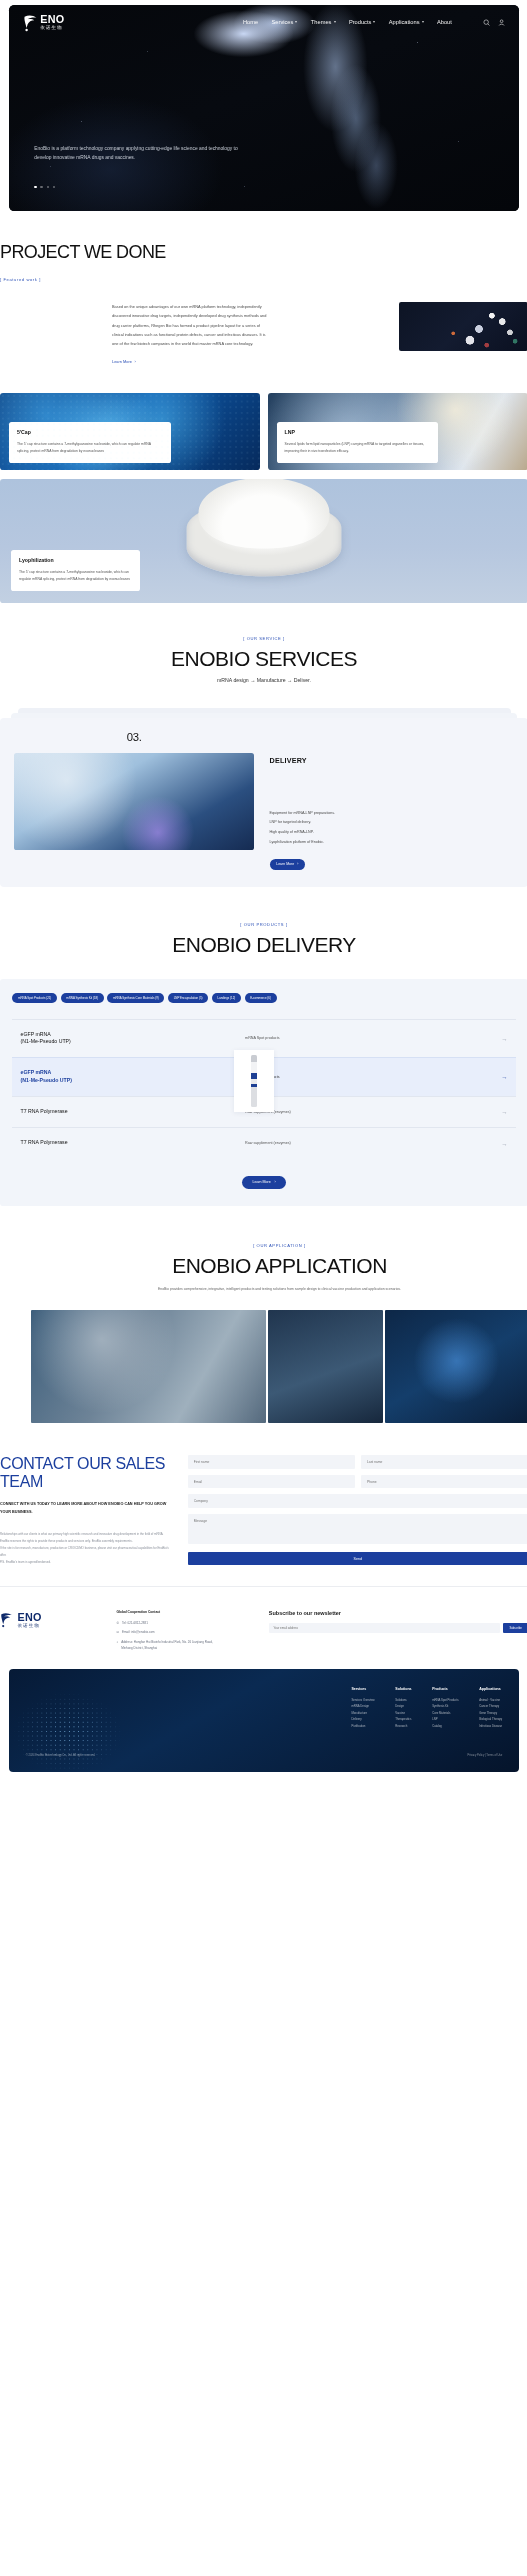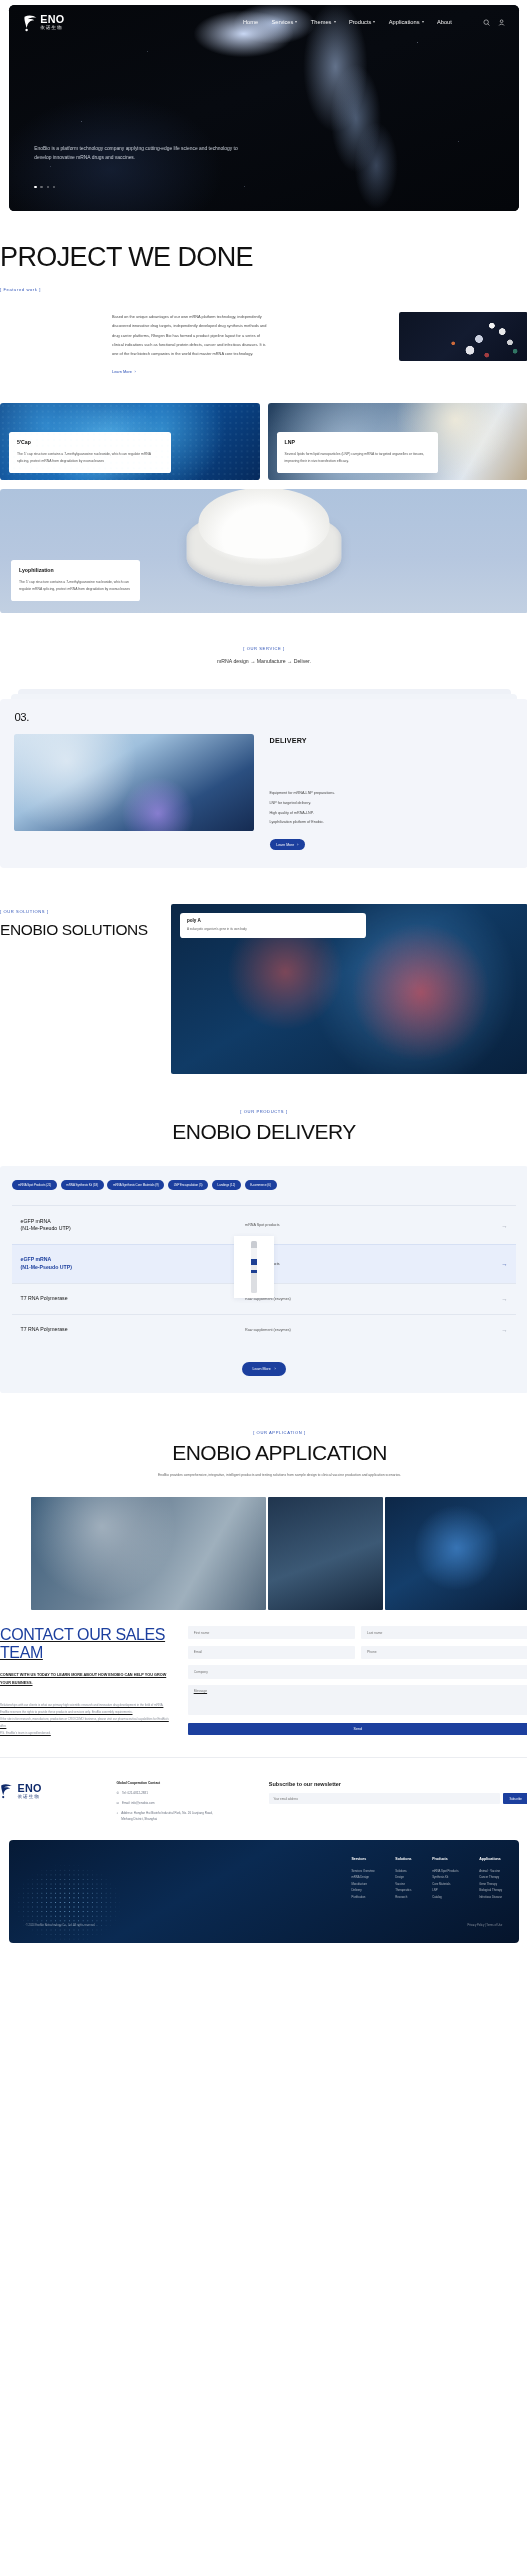--- a/index.html
+++ b/index.html
@@ -69,21 +69,21 @@
   }
   .eyebrow.left { text-align:left; }
   h2.big {
     font-size:21px; font-weight:400; letter-spacing:-0.5px; text-align:center;
     color:#111; line-height:1.05;
   }
   .sec-sub { text-align:center; color:#333; font-size:5.2px; margin-top:7.2px; }
 
   
   .project { padding:31px 0 0 0; }
-  .project h2 { font-size:27px; font-weight:400; letter-spacing:-0.6px; color:#111; }
+  .project h2 { font-size:18px; font-weight:400; letter-spacing:-0.6px; color:#111; }
   .project .eyebrow { margin-top:13.4px; margin-bottom:0; }
   .project-row { display:flex; gap:20.6px; margin-top:20.6px; align-items:flex-start; }
   .project-copy { width:155px; margin-left:112px; }
   .project-copy p { font-size:3.9px; line-height:2.35; color:#4a4a4a; }
   .learn-link {
     display:inline-flex; align-items:center; gap:2.6px; margin-top:11.3px;
     color:#2b50b6; font-size:3.9px; text-decoration:none;
   }
   .project-img {
     width:129px; height:49px; border-radius:2.1px; flex:none; margin-left:auto;
@@ -154,21 +154,21 @@
   
   .services { padding:33px 0 0 0; }
   .svc-stack { position:relative; margin-top:25px; }
   .svc-ghost { height:5.2px; margin:0 17.5px; border-radius:4.1px 4.1px 0 0; background:#eef1f7; }
   .svc-ghost.b { margin:0 11.3px; background:#f1f4f9; }
   .svc-panel {
     background:#f3f5fa; border-radius:4.1px; padding:12.4px 14.4px 17.5px 14.4px;
     display:flex; gap:15.5px;
   }
   .svc-left { width:48%; }
-  .svc-num { font-size:11.3px; font-weight:400; color:#111; letter-spacing:-0.3px; }
+  .svc-num { font-size:11.3px; font-weight:400; color:#111; letter-spacing:-0.3px;text-align:center; }
   .svc-photo {
     margin-top:10.3px; height:97px; border-radius:2.6px;
     background:
       radial-gradient(circle at 60% 82%, rgba(190,150,255,.6), rgba(190,150,255,0) 22%),
       radial-gradient(circle at 22% 28%, rgba(255,255,255,.55), rgba(255,255,255,0) 35%),
       linear-gradient(150deg,#cfe0ef 0%, #9fc0dd 35%, #2b4f80 72%, #152b52 100%);
   }
   .svc-right { flex:1; padding-top:25px; }
   .svc-title { font-size:7.2px; font-weight:700; letter-spacing:0.2px; color:#111; }
   .svc-list { margin-top:44px; }
@@ -242,21 +242,21 @@
       radial-gradient(circle at 30% 26%, rgba(255,255,255,.4), rgba(255,255,255,0) 40%),
       linear-gradient(120deg,#3e5f7c,#6d8397 40%,#9fb0bd 70%,#54697d); }
   .app-img.b { flex:1;
     background:linear-gradient(160deg,#20354e,#3c5975 55%,#16273c); }
   .app-img.c { flex:1.25;
     background:
       radial-gradient(circle at 50% 45%, rgba(90,170,255,.5), rgba(90,170,255,0) 45%),
       linear-gradient(150deg,#0d2747,#143e6b 50%,#0a1e39); }
 
   
-  .contact { display:flex; gap:17.5px; padding:16px 0 0 0; align-items:flex-start;text-decoration:underline; }
+  .contact { display:flex; gap:17.5px; padding:32px 0 0 0; align-items:flex-start; }
   .contact-left { width:170px; }
   .contact-left h2 { font-size:16px; line-height:1.12; color:#1c3f9e; font-weight:400; letter-spacing:-0.4px; }
   .contact-left .sub { margin-top:10.3px; font-size:3.8px; font-weight:700; line-height:2; color:#222; }
   .contact-right { flex:1; }
   .frow { display:flex; gap:6.2px; margin-bottom:6.2px; }
   .finput {
     flex:1; background:#f2f4f8; border:none; border-radius:1px; height:13.4px;
     font-size:3.3px; color:#555; padding:0 6.2px; font-family:"Liberation Sans", sans-serif;
   }
   textarea.finput { height:30px; padding-top:4.6px; resize:none; }
@@ -424,20 +424,21 @@
       <div class="dish"></div>
       <div class="card-white">
         <h4>Lyophilization</h4>
         <p>The 5' cap structure contains a 7-methylguanosine nucleoside, which can regulate mRNA splicing, protect mRNA from degradation by exonucleases</p>
       </div>
     </div>
   </section>
 
   <section class="wrap services">
     <div class="eyebrow">[ OUR SERVICE ]</div>
+    <h2 class="big">ENOBIO SERVICES</h2>
     <div class="sec-sub">mRNA design → Manufacture → Deliver.</div>
 
     <div class="svc-stack">
       <div class="svc-ghost"></div>
       <div class="svc-ghost b"></div>
       <div class="svc-panel">
         <div class="svc-left">
           <div class="svc-num">03.</div>
           <div class="svc-photo"></div>
         </div>
@@ -451,32 +452,20 @@
           </ul>
           <a class="btn-blue" href="#">
             <span>Learn More</span>
             <span>›</span>
           </a>
         </div>
       </div>
     </div>
   </section>
 
-  <section class="wrap solutions">
-    <div class="sol-left">
-      <div class="eyebrow left">[ OUR SOLUTIONS ]</div>
-      <h2>ENOBIO SOLUTIONS</h2>
-    </div>
-    <div class="sol-right">
-      <div class="sol-chip">
-        <h5>poly A</h5>
-        <p>A eukaryotic organism's gene in its own body</p>
-      </div>
-    </div>
-  </section>
 
   <section class="wrap products">
     <div class="eyebrow">[ OUR PRODUCTS ]</div>
     <h2 class="big">ENOBIO DELIVERY</h2>
 
     <div class="prod-panel">
       <div class="tags">
         <button class="tag">mRNA Spot Products (21)</button>
         <button class="tag">mRNA Synthesis Kit (18)</button>
         <button class="tag">mRNA Synthesis Core Materials (9)</button>

